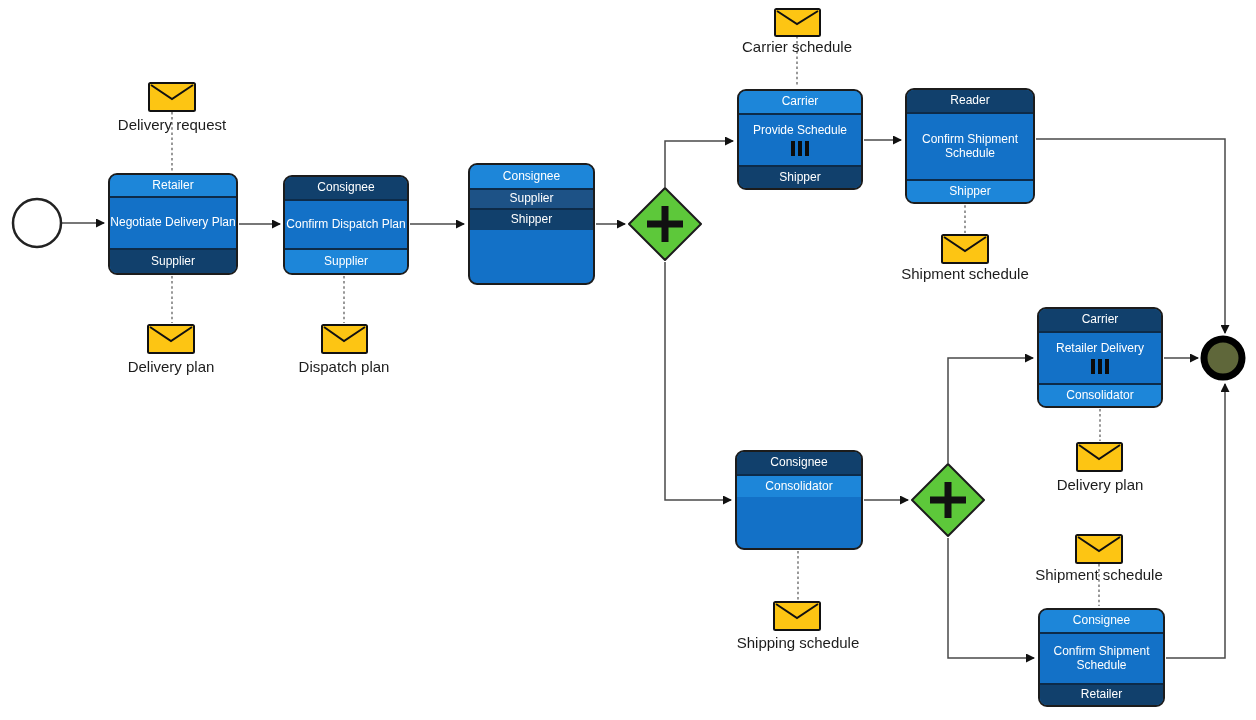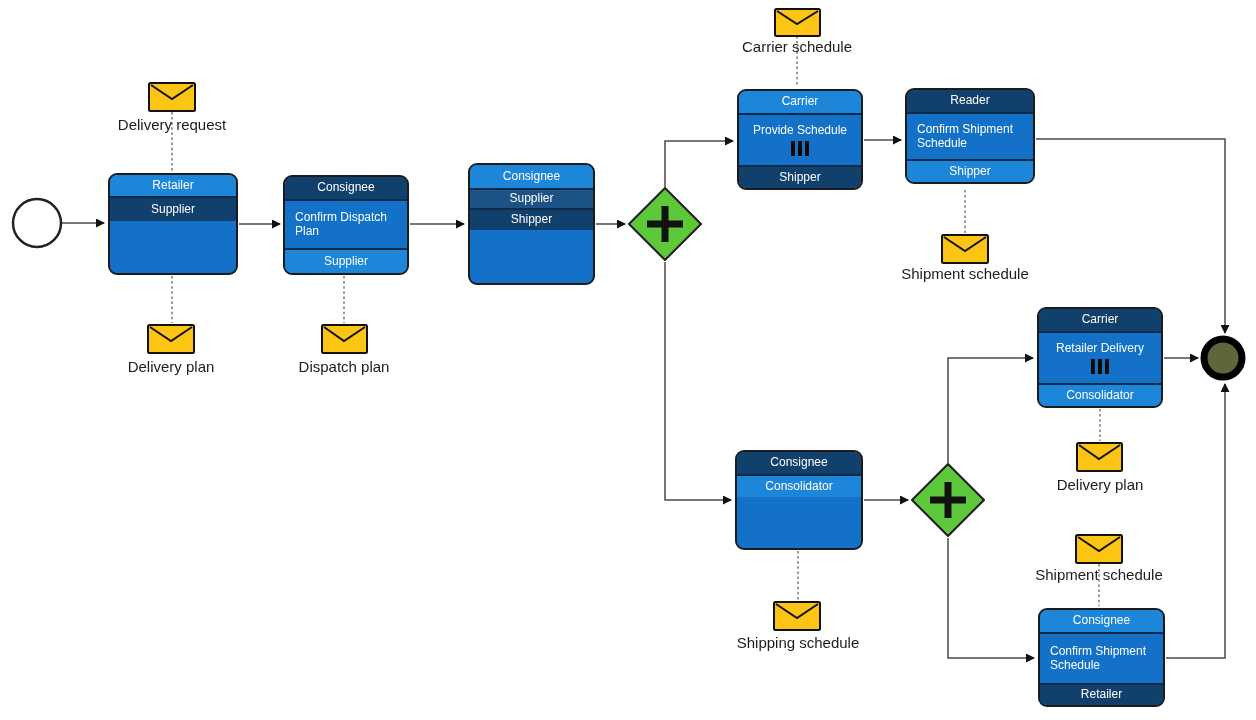--- a/index.html
+++ b/index.html
@@ -15,22 +15,22 @@
   .gw-plus{stroke:#111111;stroke-width:7;fill:none;}
   .env-body{fill:#fdc513;stroke:#111111;stroke-width:2;}
   .env-flap{fill:none;stroke:#111111;stroke-width:2;stroke-linejoin:miter;}
   
   .task{
     position:absolute;box-sizing:border-box;border:2px solid #1c1c1c;border-radius:9px;
     overflow:hidden;display:flex;flex-direction:column;background:#1371c7;
   }
   .band{
     flex:0 0 auto;display:flex;align-items:center;justify-content:center;
-    color:#ffffff;font-size:12px;line-height:1.12;text-align:left;
-    padding:1px 10px;box-sizing:border-box;
+    color:#ffffff;font-size:12px;line-height:1.12;text-align:center;
+    padding:1px 0;box-sizing:border-box;
   }
   .band + .band{border-top:2px solid #0d2b49;}
   .band.light{background:#1d86d9;}
   .band.dark{background:#11406c;}
   .band.navy{background:#1d5286;}
   .band.body{background:#1371c7;flex:1 1 auto;flex-direction:column;gap:4px;}
   
   .sub-marker{width:15px;height:15px;border:2px solid #13283c;border-radius:4px;position:relative;flex:0 0 auto;box-sizing:border-box;}
   .sub-marker::before{content:"";position:absolute;left:2px;right:2px;top:50%;height:2.4px;margin-top:-1.2px;background:#13283c;}
   .sub-marker::after{content:"";position:absolute;top:2px;bottom:2px;left:50%;width:2.4px;margin-left:-1.2px;background:#13283c;}
@@ -121,20 +121,23 @@
     <g>
       <rect class="env-body" x="774" y="602" width="46" height="28" rx="1.5"></rect>
       <path class="env-flap" d="M776,604 L797,618 L818,604"></path>
     </g>
   </svg>
 
   <div class="task" style="left:108px;top:173px;width:130px;height:102px">
     <div class="band light" style="height:21px">
       <span>Retailer</span>
     </div>
+    <div class="band body">
+      <span>Negotiate Delivery Plan</span>
+    </div>
     <div class="band dark" style="height:25px">
       <span>Supplier</span>
     </div>
   </div>
 
   <div class="task" style="left:283px;top:175px;width:126px;height:100px">
     <div class="band dark" style="height:22px">
       <span>Consignee</span>
     </div>
     <div class="band body">
@@ -167,21 +170,21 @@
           <i></i>
           <i></i>
           <i></i>
         </span>
     </div>
     <div class="band dark" style="height:23px">
       <span>Shipper</span>
     </div>
   </div>
 
-  <div class="task" style="left:905px;top:88px;width:130px;height:96px">
+  <div class="task" style="left:905px;top:88px;width:130px;height:116px">
     <div class="band dark" style="height:22px">
       <span>Reader</span>
     </div>
     <div class="band body">
       <span>Confirm Shipment Schedule</span>
     </div>
     <div class="band light" style="height:23px">
       <span>Shipper</span>
     </div>
   </div>

